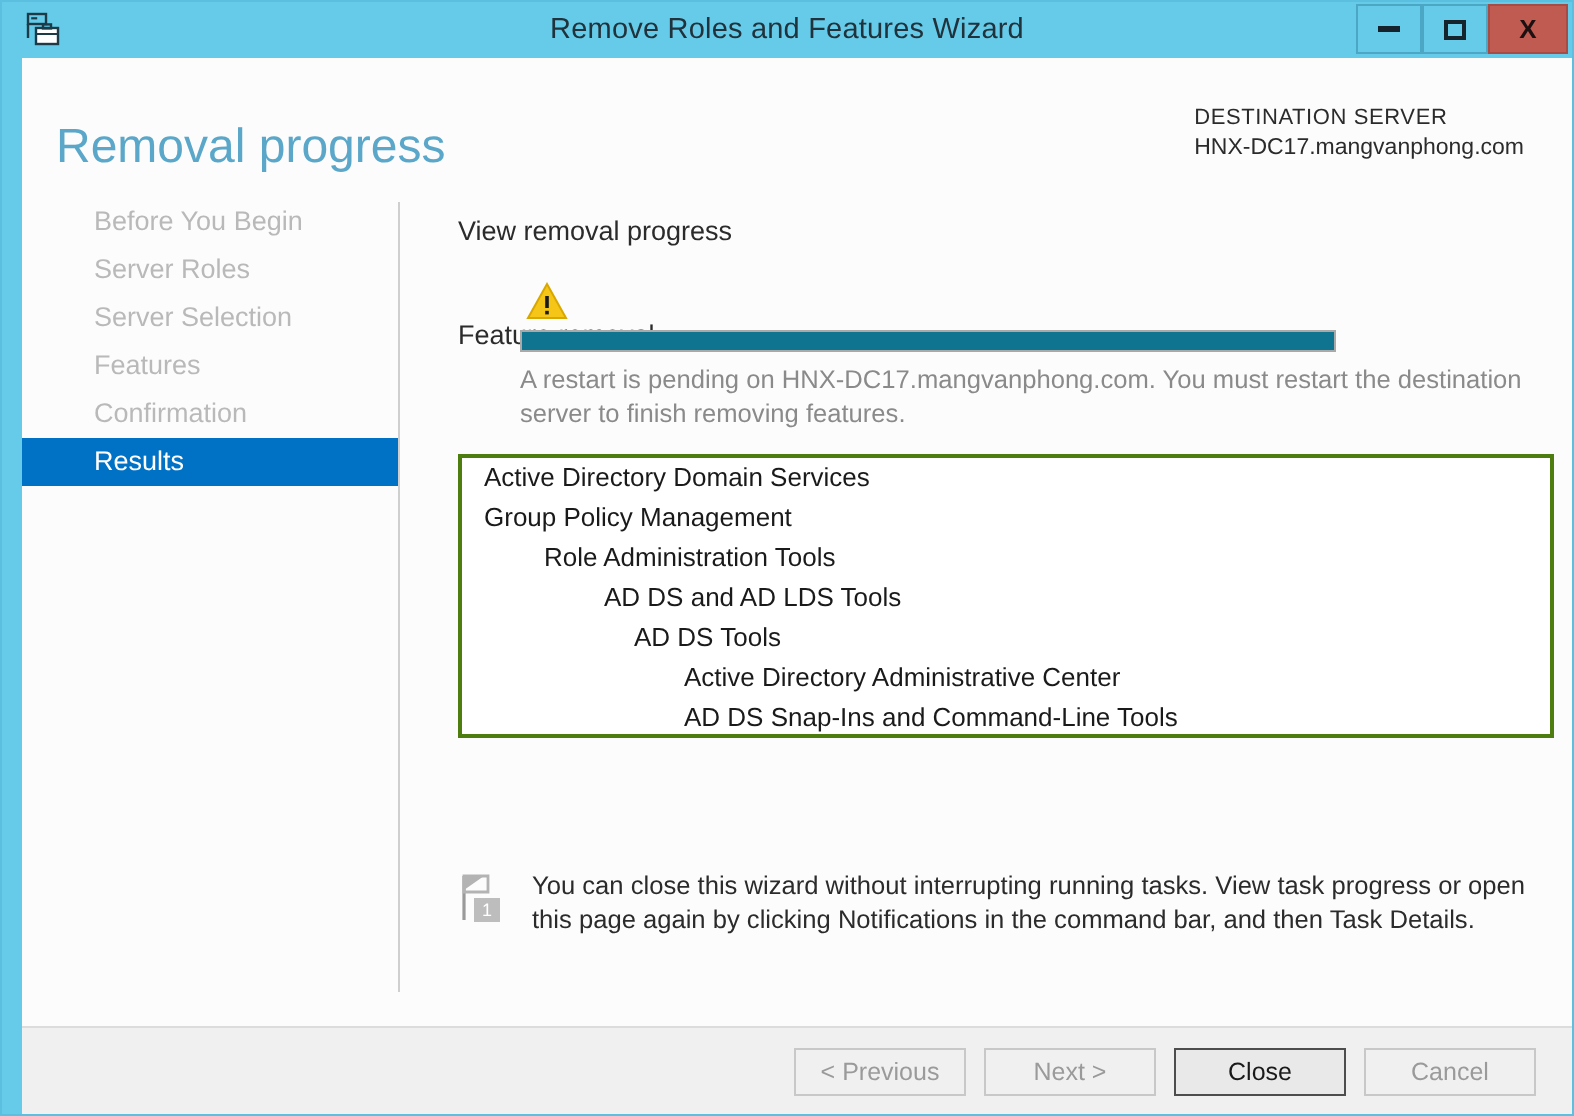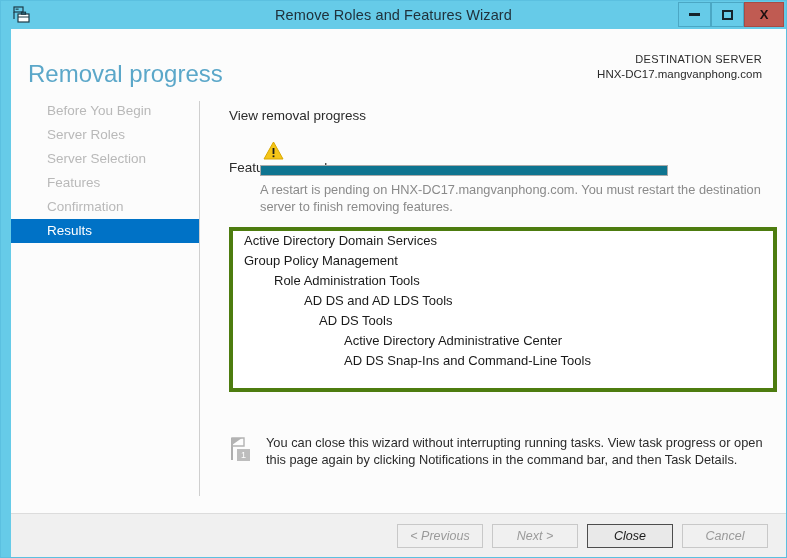--- a/index.html
+++ b/index.html
@@ -93,21 +93,21 @@
   #page-title {
     position: absolute;
     left: 17px; top: 31px;
     font-size: 24px;
     color: #5ba7c9;
     font-weight: normal;
   }
   #dest-block {
     position: absolute;
     right: 24px; top: 23px;
-    text-align: right;
+    text-align: left;
     line-height: 15px;
   }
   #dest-label {
     font-size: 11px;
     color: #2b2b2b;
     letter-spacing: .3px;
   }
   #dest-server {
     font-size: 11.5px;
     color: #2b2b2b;
@@ -194,22 +194,22 @@
     width: 515px;
     font-size: 12.8px;
     color: #8a8a8a;
     line-height: 17px;
   }
 
   
   #listbox {
     position: absolute;
     left: 20px; top: 128px;
-    width: 548px; height: 165px;
-    border: 4px solid #4d7c0f;
+    width: 548px; height: 142px;
+    border: 2px solid #4d7c0f;
     background: #ffffff;
     overflow: hidden;
   }
   .list-row {
     font-size: 13px;
     color: #1a1a1a;
     line-height: 20px;
     height: 20px;
     white-space: nowrap;
     cursor: default;
@@ -255,21 +255,21 @@
     gap: 9px;
   }
   .wbtn {
     width: 86px; height: 24px;
     font-size: 12.5px;
     font-family: "Liberation Sans", sans-serif;
     background: #f0f0f0;
     border: 1px solid #c8c8c8;
     color: #9a9a9a;
     cursor: default;
-    display: flex; align-items: center; justify-content: center; font-style: italic;
+    display: flex; align-items: center; justify-content: center;
   }
   .wbtn.enabled {
     color: #1a1a1a;
     background: #e9e9e9;
     border: 1px solid #4d4d4d;
     font-weight: normal;
   }
 </style>
 </head>
 <body>

